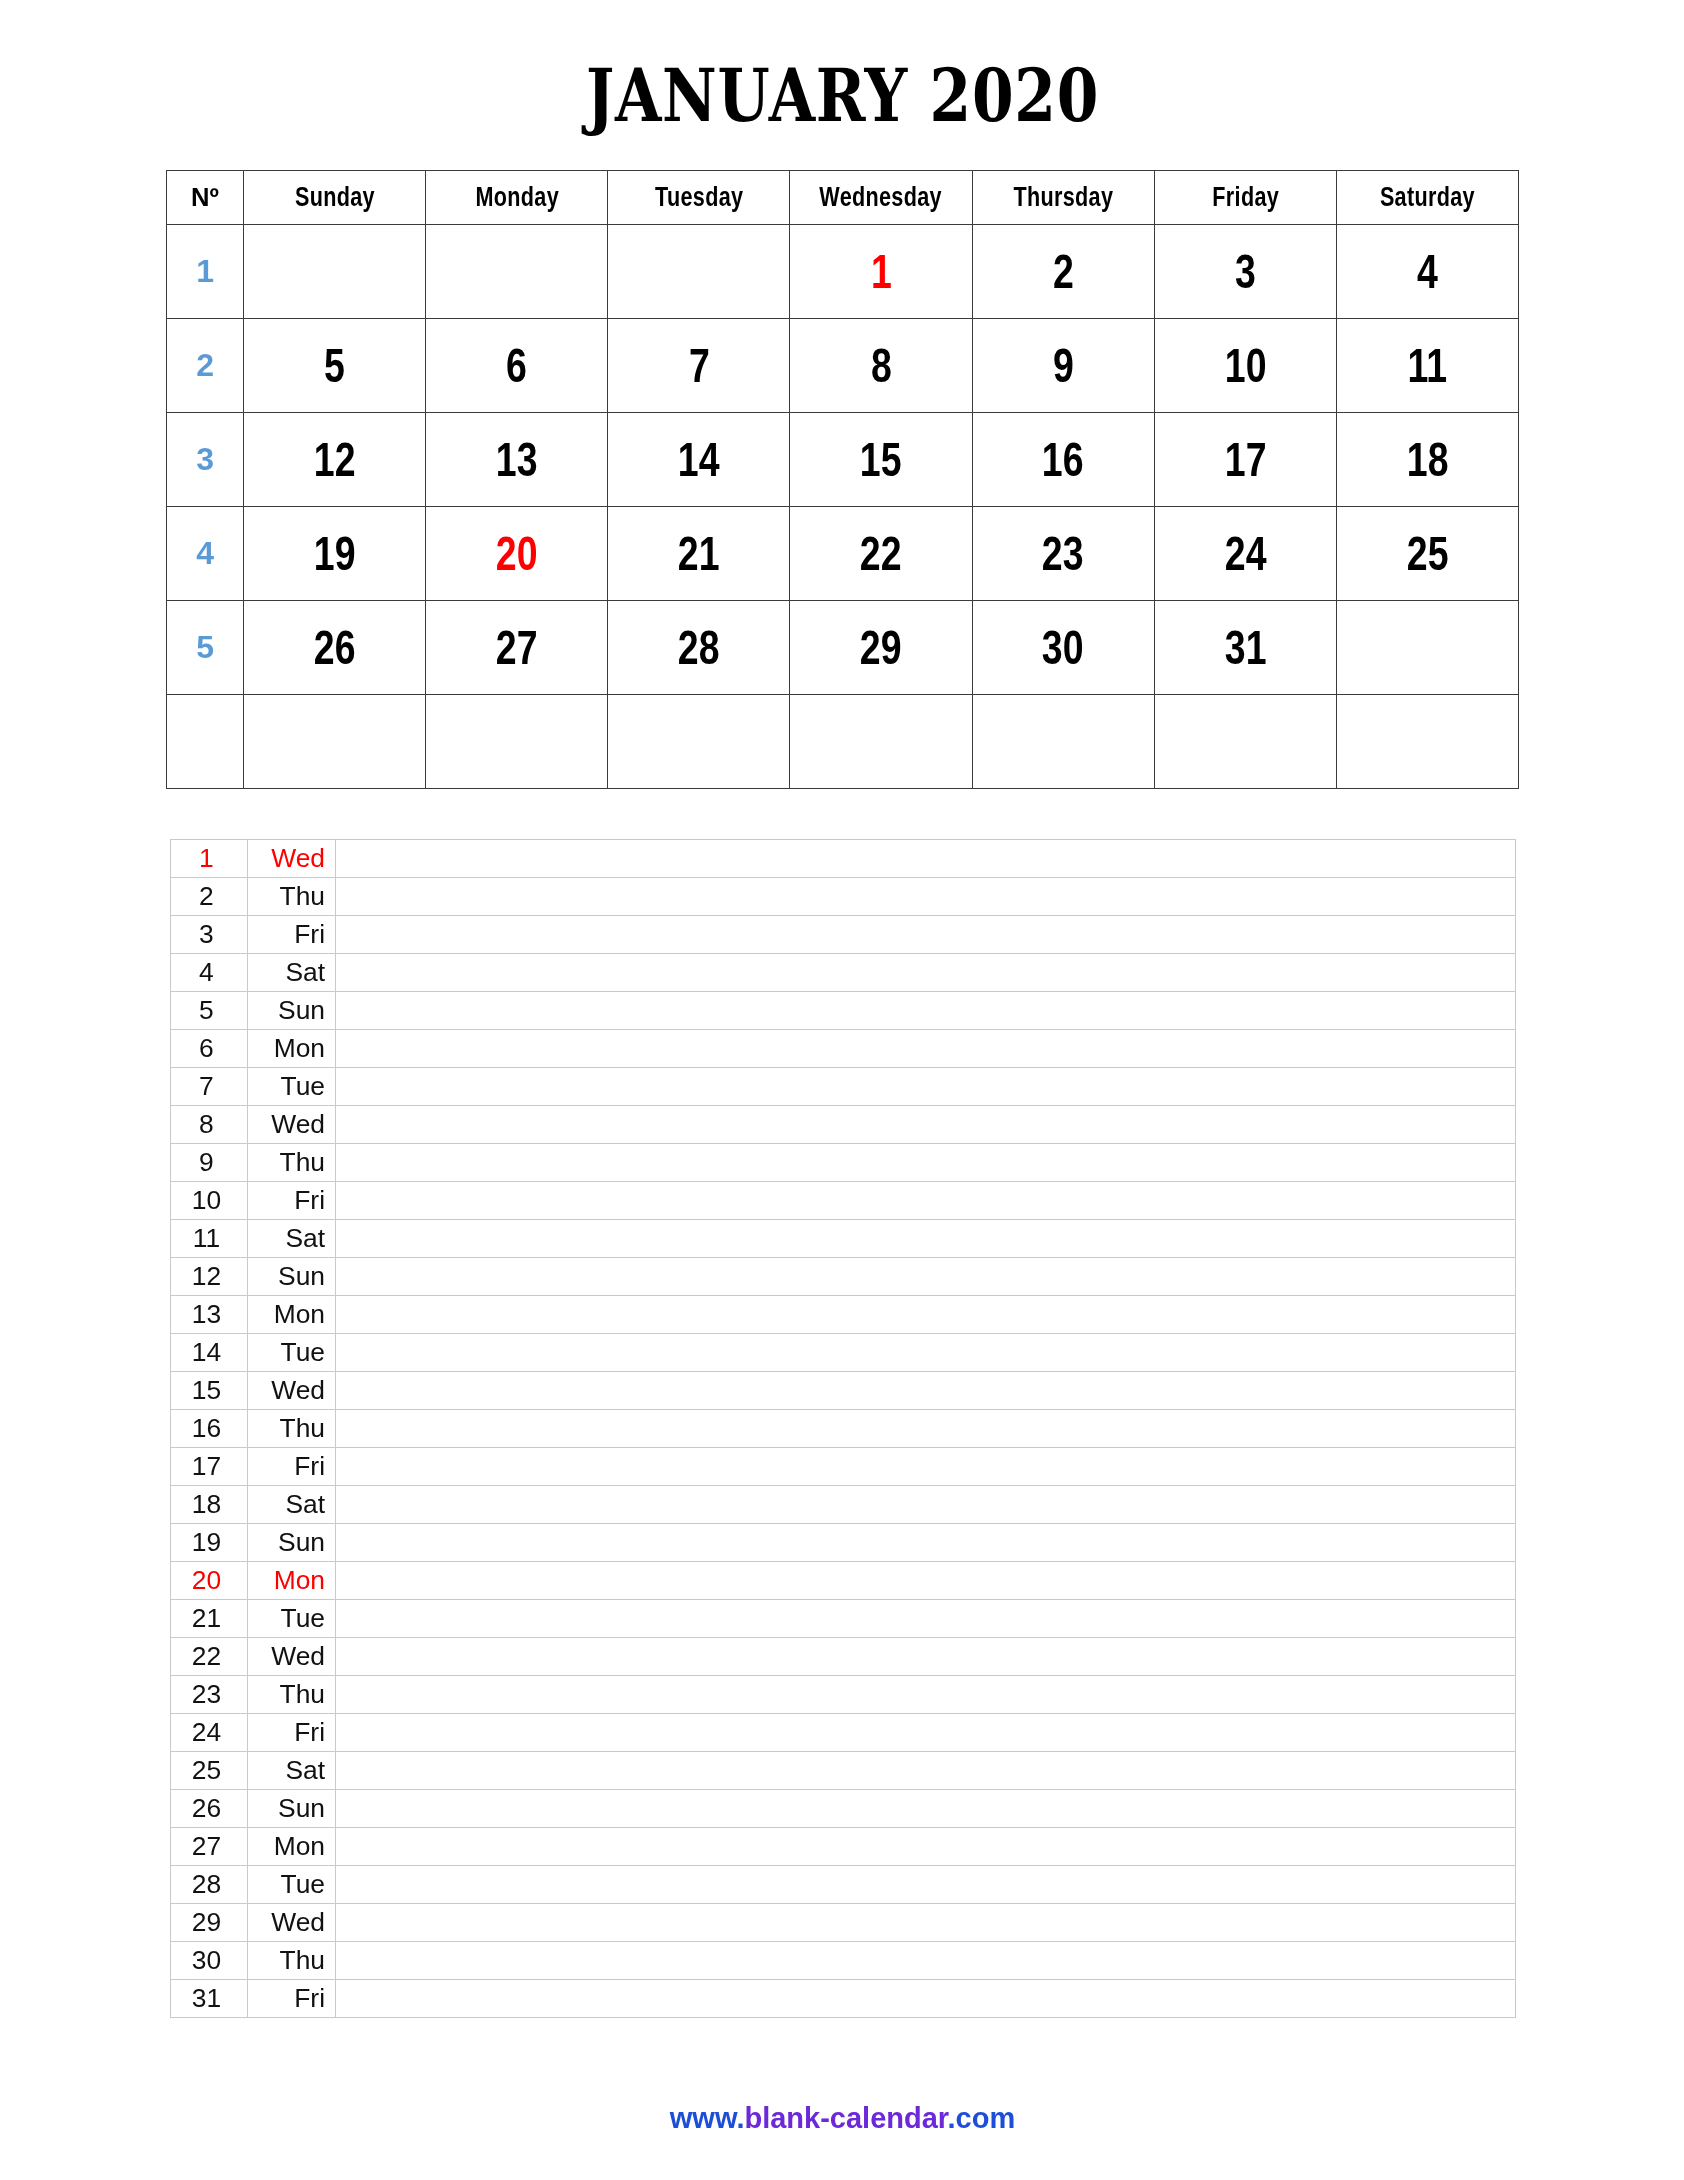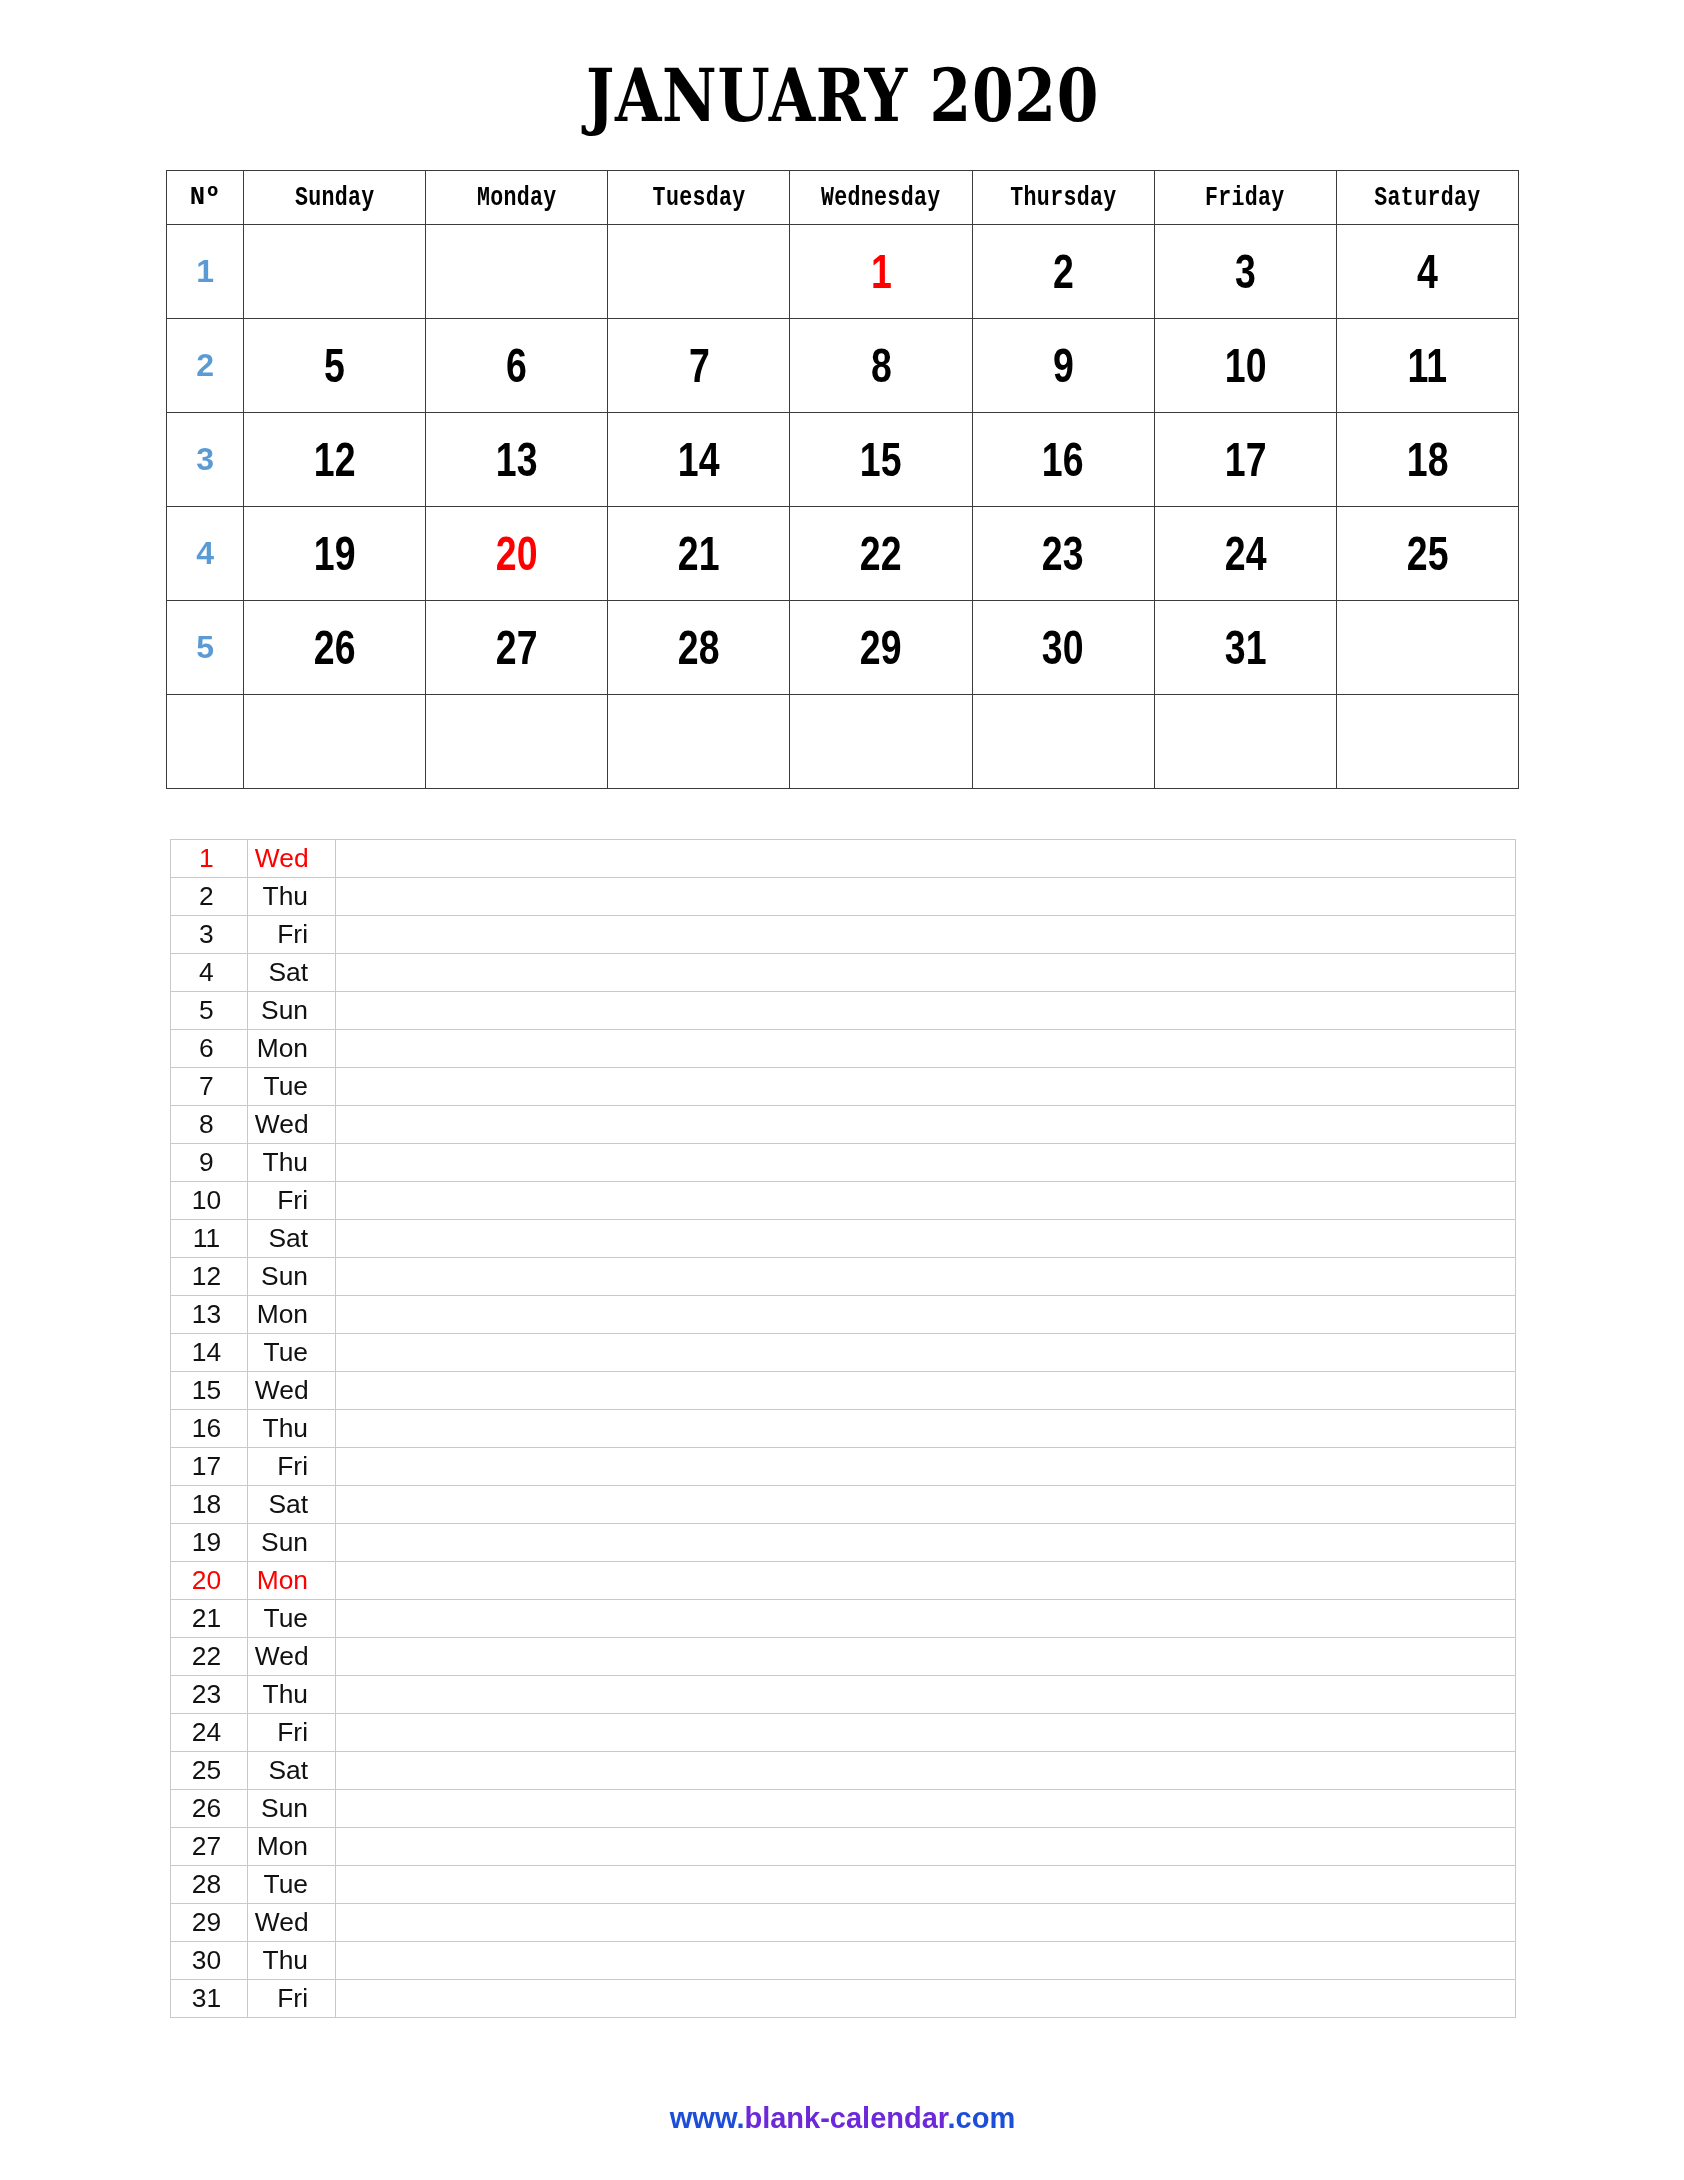--- a/index.html
+++ b/index.html
@@ -50,21 +50,21 @@
   #month-grid th,
   #month-grid td {
     border: 1.7px solid #3b3b3b;
     padding: 0;
     text-align: center;
     vertical-align: middle;
     background: #ffffff;
   }
   #month-grid thead th {
     height: 53px;
-    font-family: Liberation Mono, monospace;
+    font-family: Liberation Sans, sans-serif;
     font-weight: 700;
     font-size: 27px;
     color: #000000;
   }
   #month-grid thead th.wk-head {
     font-size: 25.6px;
     transform: none;
   }
   #month-grid thead th .dayname {
     display: inline-block;
@@ -106,21 +106,21 @@
   #day-list td {
     border: 0.9px solid #c9c9c9;
     height: 37px;
     padding: 0 6.8px;
     font-size: 26.4px;
     line-height: 37px;
     color: #111111;
     background: #ffffff;
   }
   #day-list td.l-num  { text-align: center; padding-right: 12px; }
-  #day-list td.l-abbr { text-align: right;  padding-right: 27px; }
+  #day-list td.l-abbr { text-align: right;  padding-right: 10px; }
   #day-list td.l-note { text-align: left; }
   #day-list tr.is-holiday td.l-num,
   #day-list tr.is-holiday td.l-abbr { color: #FF0000; }
 
   
   #footer {
     position: absolute;
     left: 0;
     top: 2102px;
     width: 1685px;

